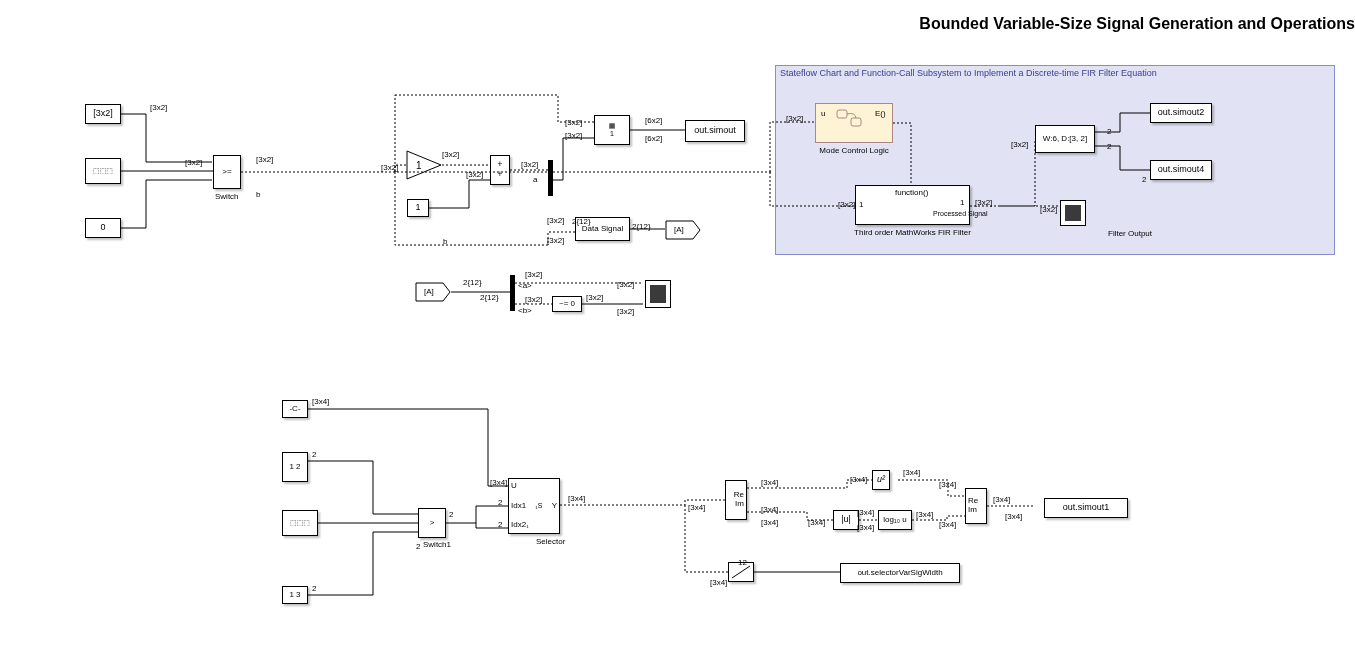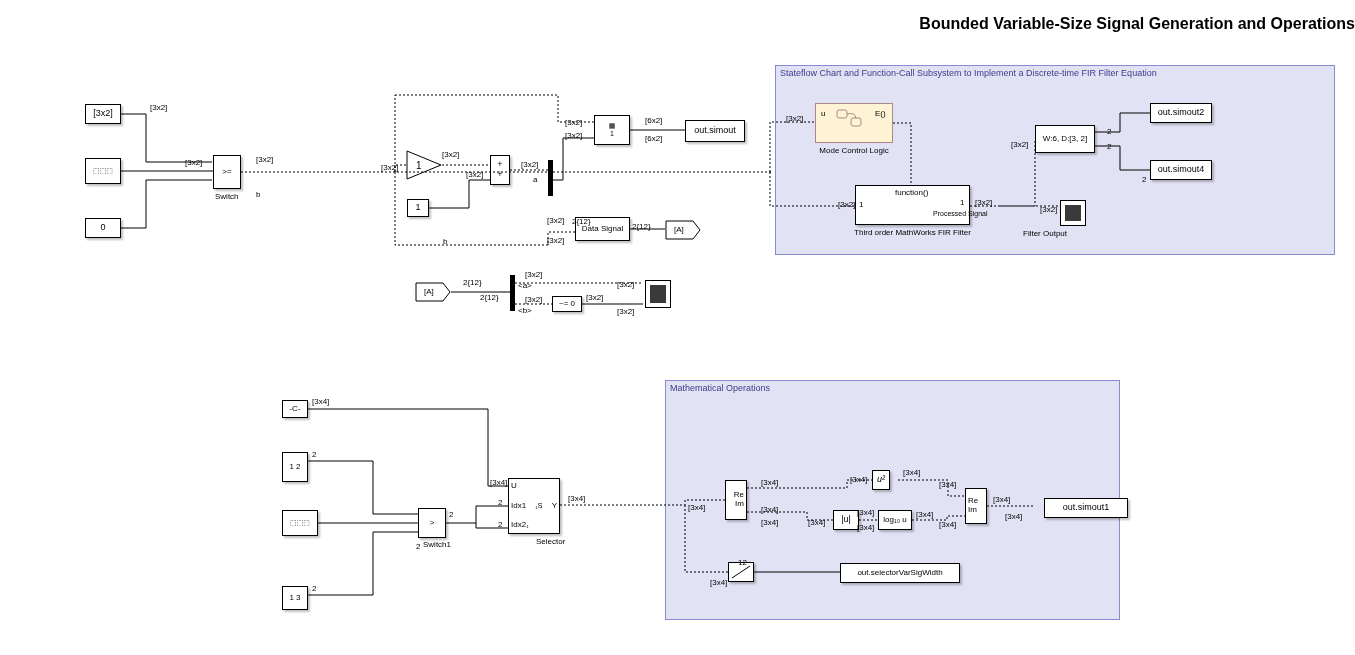--- a/index.html
+++ b/index.html
@@ -20,23 +20,20 @@
 </style>
 </head>
 <body>
 <div class="canvas">
 
 <div class="title" style="left:0;top:15px;width:1355px">Bounded Variable-Size Signal Generation and Operations</div>
 
 <div class="region" style="left:775px;top:65px;width:560px;height:190px">
   <div class="region-title">Stateflow Chart and Function-Call Subsystem to Implement a Discrete-time FIR Filter Equation</div>
 </div>
-<div class="region" style="left:665px;top:380px;width:455px;height:240px">
-  <div class="region-title">Mathematical Operations</div>
-</div>
 
 <div class="blk shadow" style="left:85px;top:104px;width:36px;height:20px">[3x2]</div>
 <div class="blk shadow" style="left:85px;top:158px;width:36px;height:26px;font-size:7px;padding:1px">⬚⬚⬚</div>
 <div class="blk shadow" style="left:85px;top:218px;width:36px;height:20px">0</div>
 <div class="blk shadow" style="left:213px;top:155px;width:28px;height:34px;font-size:8px">&gt;=</div>
 <div class="lbl" style="left:215px;top:192px">Switch</div>
 <div class="lbl" style="left:150px;top:103px">[3x2]</div>
 <div class="lbl" style="left:185px;top:158px">[3x2]</div>
 <div class="lbl" style="left:256px;top:155px">[3x2]</div>
 <div class="lbl" style="left:256px;top:190px">b</div>
@@ -112,35 +109,35 @@
 </div>
 <div class="lbl" style="left:895px;top:188px">function()</div>
 <div class="lbl" style="left:960px;top:198px">1</div>
 <div class="lbl" style="left:933px;top:210px;font-size:7px">Processed Signal</div>
 <div class="lbl" style="left:850px;top:228px;width:125px;text-align:center">Third order MathWorks FIR Filter</div>
 
 <div class="blk shadow" style="left:1035px;top:125px;width:60px;height:28px;font-size:8px">W:6, D:[3, 2]</div>
 <div class="blk shadow" style="left:1150px;top:103px;width:62px;height:20px">out.simout2</div>
 <div class="blk shadow" style="left:1150px;top:160px;width:62px;height:20px">out.simout4</div>
 <div class="scope" style="left:1060px;top:200px;width:26px;height:26px"></div>
-<div class="lbl" style="left:1023px;top:229px">Filter Output</div>
+<div class="lbl" style="left:1108px;top:229px">Filter Output</div>
 
 <div class="lbl" style="left:786px;top:114px">[3x2]</div>
 <div class="lbl" style="left:838px;top:200px">[3x2]</div>
 <div class="lbl" style="left:975px;top:198px">[3x2]</div>
 <div class="lbl" style="left:1011px;top:140px">[3x2]</div>
 <div class="lbl" style="left:1040px;top:205px">[3x2]</div>
 <div class="lbl" style="left:1107px;top:127px">2</div>
 <div class="lbl" style="left:1107px;top:142px">2</div>
 <div class="lbl" style="left:1142px;top:175px">2</div>
 
 <div class="blk shadow" style="left:282px;top:400px;width:26px;height:18px;font-size:8px">-C-</div>
 <div class="blk shadow" style="left:282px;top:452px;width:26px;height:30px;font-size:8px">1  2</div>
 <div class="blk shadow" style="left:282px;top:510px;width:36px;height:26px;font-size:7px">⬚⬚⬚</div>
-<div class="blk shadow" style="left:282px;top:586px;width:26px;height:24px;font-size:8px">1  3</div>
+<div class="blk shadow" style="left:282px;top:586px;width:26px;height:18px;font-size:8px">1  3</div>
 <div class="blk shadow" style="left:418px;top:508px;width:28px;height:30px;font-size:8px">&gt;</div>
 <div class="lbl" style="left:423px;top:540px">Switch1</div>
 <div class="blk shadow" style="left:508px;top:478px;width:52px;height:56px;justify-content:space-between;flex-direction:column;padding:3px 2px;font-size:8px">
   <div style="width:100%;display:flex;justify-content:space-between">
         <span>U</span>
         <span></span>
       </div>
   <div style="width:100%;display:flex;justify-content:space-between">
         <span>Idx1</span>
         <span style="font-size:7px">₁<span>S</span></span>

